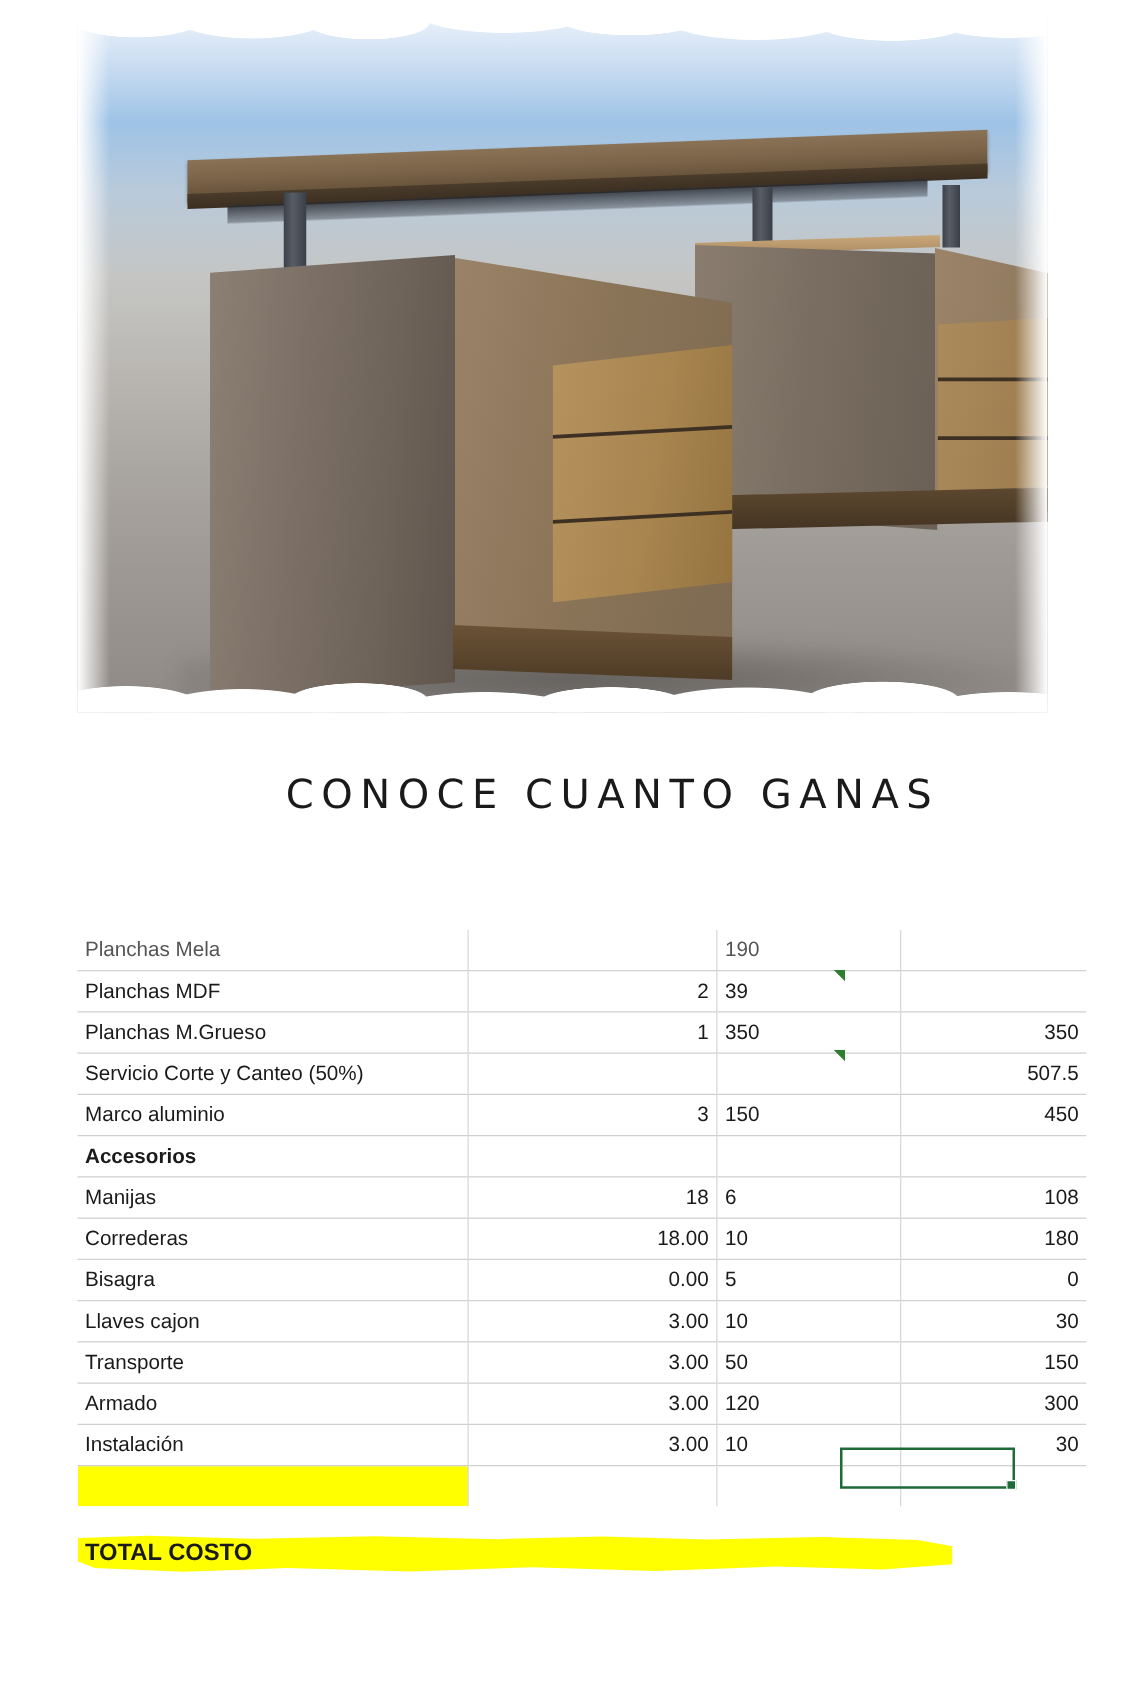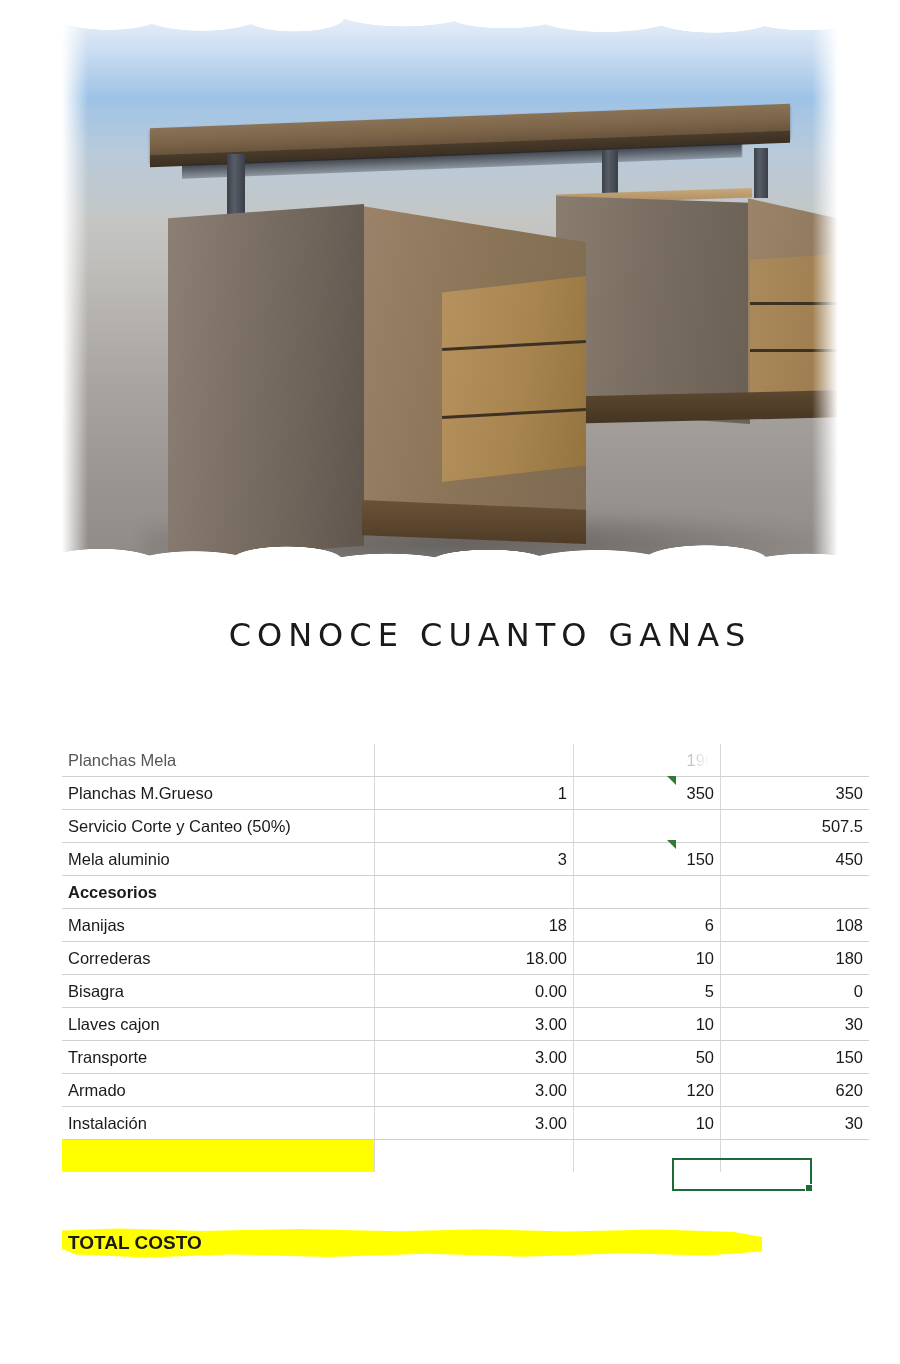--- a/index.html
+++ b/index.html
@@ -235,21 +235,21 @@
   table.costs td {
     height: 32px;
     padding: 0 6px;
     border-bottom: 1px solid #d0d0d0;
     vertical-align: middle;
     white-space: nowrap;
     overflow: hidden;
   }
   td.c-label { width: 300px; text-align: left; }
   td.c-qty   { width: 186px; text-align: right; border-left: 1px solid #d8d8d8; }
-  td.c-unit  { width: 134px; text-align: right; border-left: 1px solid #d8d8d8; }
+  td.c-unit  { width: 134px; text-align: left; border-left: 1px solid #d8d8d8; }
   td.c-total { width: 136px; text-align: right; border-left: 1px solid #d8d8d8; padding-right: 10px; }
 
   tr.faded td { color: #555; }
   tr.faded td.c-label {
     -webkit-mask-image: linear-gradient(90deg, #000 0%, #000 42%, rgba(0,0,0,0.25) 62%, rgba(0,0,0,0) 80%);
     mask-image: linear-gradient(90deg, #000 0%, #000 42%, rgba(0,0,0,0.25) 62%, rgba(0,0,0,0) 80%);
     margin-top: 26px;
   }
   tr.faded td.c-unit {
     -webkit-mask-image: linear-gradient(90deg, #000 0%, #000 55%, rgba(0,0,0,0) 92%);
@@ -371,34 +371,40 @@
 
 <div class="sheet">
   <table class="costs">
     <tbody id="cost-body">
         <tr class="faded">
           <td class="c-label">Planchas Mela</td>
           <td class="c-qty"></td>
           <td class="c-unit">190</td>
           <td class="c-total"></td>
         </tr>
+        <tr class="faded2">
+          <td class="c-label">Planchas MDF</td>
+          <td class="c-qty">2</td>
+          <td class="c-unit">39</td>
+          <td class="c-total"></td>
+        </tr>
         <tr>
           <td class="c-label">Planchas M.Grueso</td>
           <td class="c-qty">1</td>
           <td class="c-unit">350</td>
           <td class="c-total">350</td>
         </tr>
         <tr>
           <td class="c-label">Servicio Corte y Canteo (50%)</td>
           <td class="c-qty"></td>
           <td class="c-unit"></td>
           <td class="c-total">507.5</td>
         </tr>
         <tr>
-          <td class="c-label">Mela aluminio</td>
+          <td class="c-label">Marco aluminio</td>
           <td class="c-qty">3</td>
           <td class="c-unit">150</td>
           <td class="c-total">450</td>
         </tr>
         <tr>
           <td class="c-label bold">Accesorios</td>
           <td class="c-qty bold"></td>
           <td class="c-unit bold"></td>
           <td class="c-total bold"></td>
         </tr>
@@ -429,21 +435,21 @@
         <tr>
           <td class="c-label">Transporte</td>
           <td class="c-qty">3.00</td>
           <td class="c-unit">50</td>
           <td class="c-total">150</td>
         </tr>
         <tr>
           <td class="c-label">Armado</td>
           <td class="c-qty">3.00</td>
           <td class="c-unit">120</td>
-          <td class="c-total">620</td>
+          <td class="c-total">300</td>
         </tr>
         <tr>
           <td class="c-label">Instalación</td>
           <td class="c-qty">3.00</td>
           <td class="c-unit">10</td>
           <td class="c-total">30</td>
         </tr>
         <tr class="total-row">
           <td class="c-label"></td>
           <td class="c-qty"></td>

